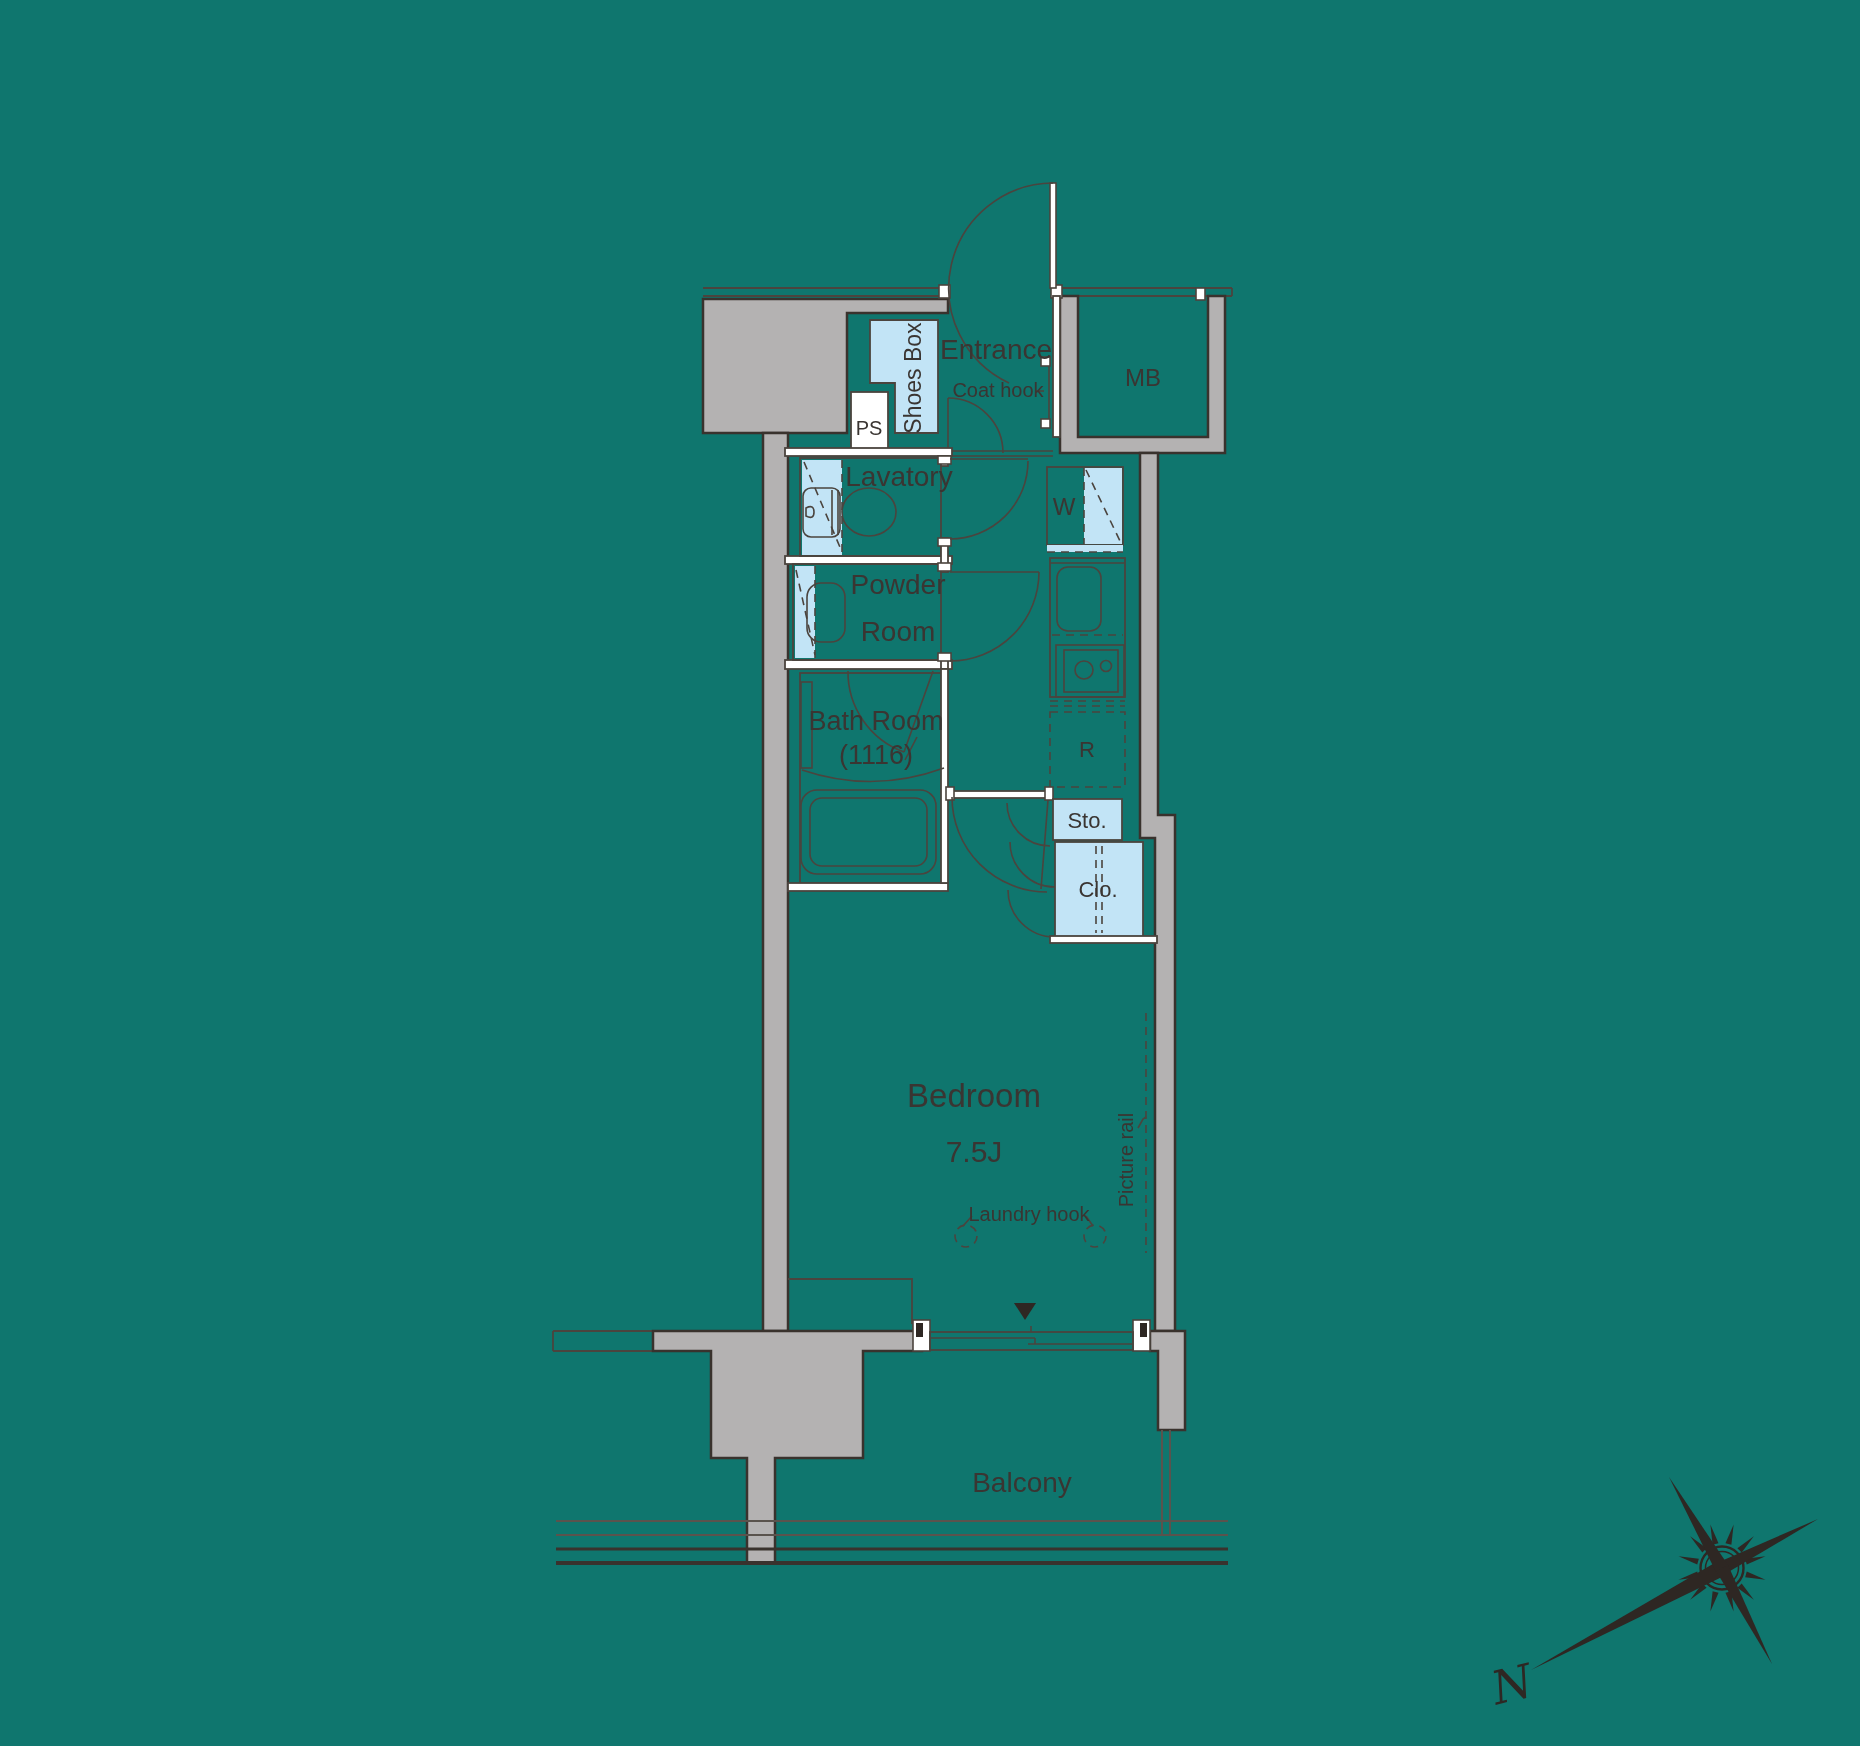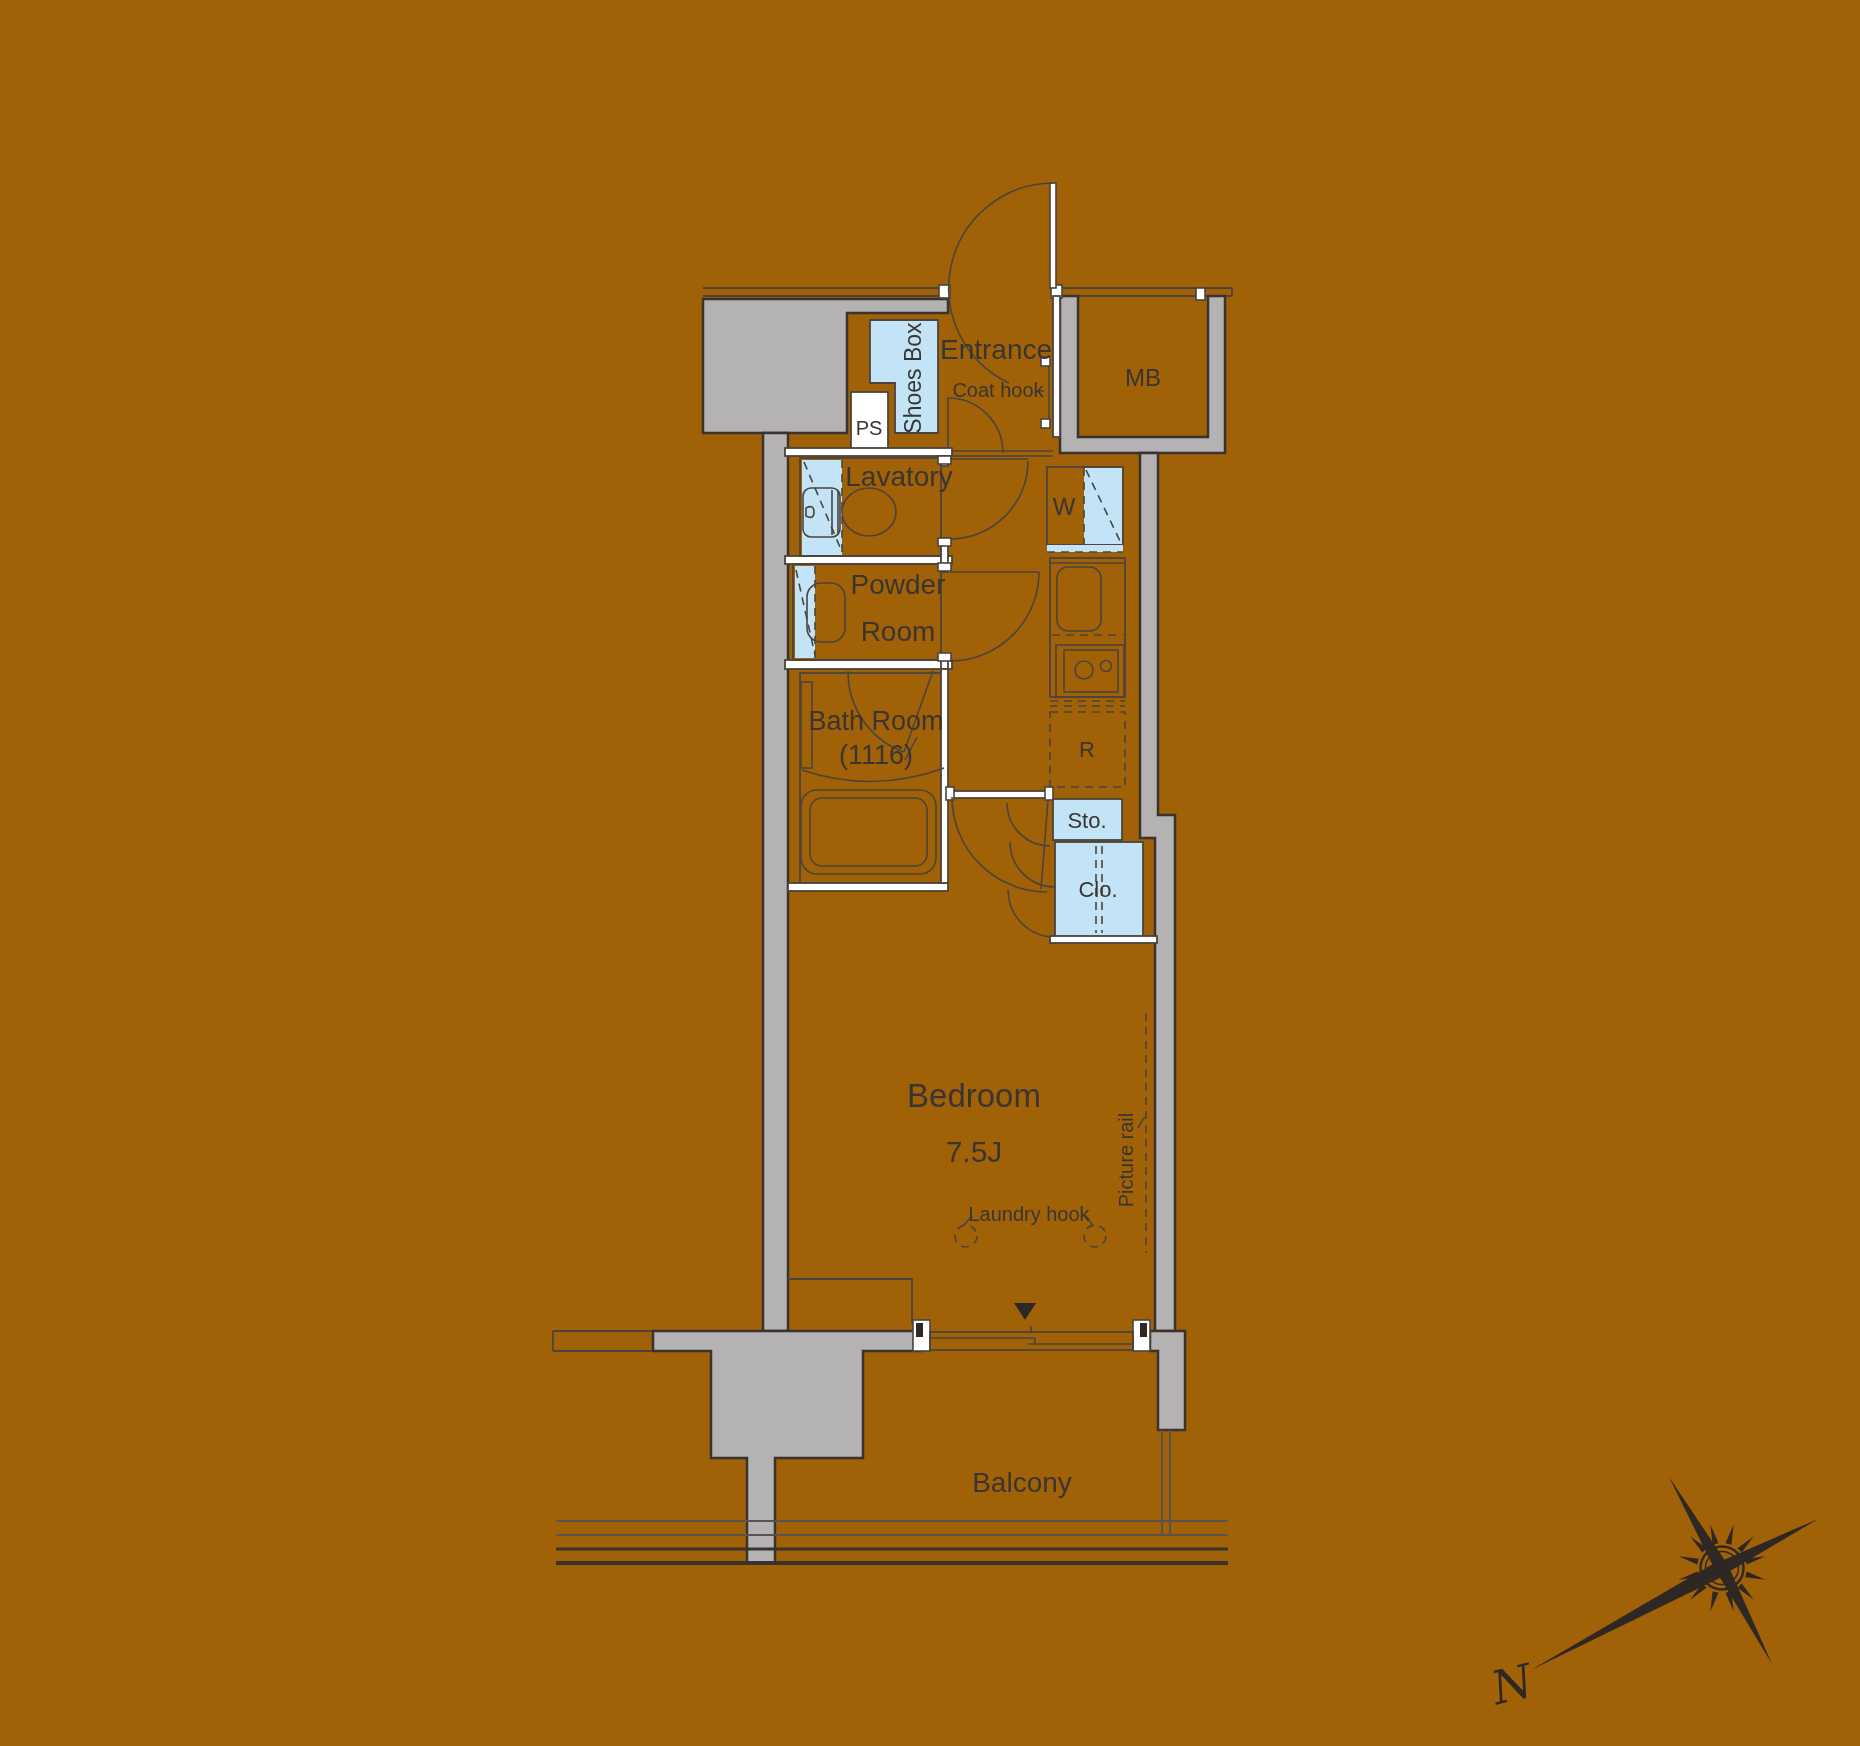--- a/index.html
+++ b/index.html
@@ -1,16 +1,16 @@
 <!DOCTYPE html>
 <html><head>
 <meta charset="utf-8">
 <style>
   html,body{margin:0;padding:0;background:#fff;}
-  .stage{position:relative;width:1860px;height:1746px;background:#a16207;overflow:hidden;
+  .stage{position:relative;width:1860px;height:1746px;background:#0f766e;overflow:hidden;
          font-family:"Liberation Sans", sans-serif;}
   svg{position:absolute;left:0;top:0;}
   text{fill:#3a3532;}
   .room-label{font-size:28px;}
   .big-label{font-size:33px;}
   .mid-label{font-size:24px;}
   .small-label{font-size:20px;}
   .tiny-label{font-size:22px;}
   .north-label{font-family:"DejaVu Serif", serif;font-style:italic;font-size:46px;fill:#2e2723;}
   .wall{fill:#b4b2b2;stroke:#39322d;stroke-width:2.5;}

